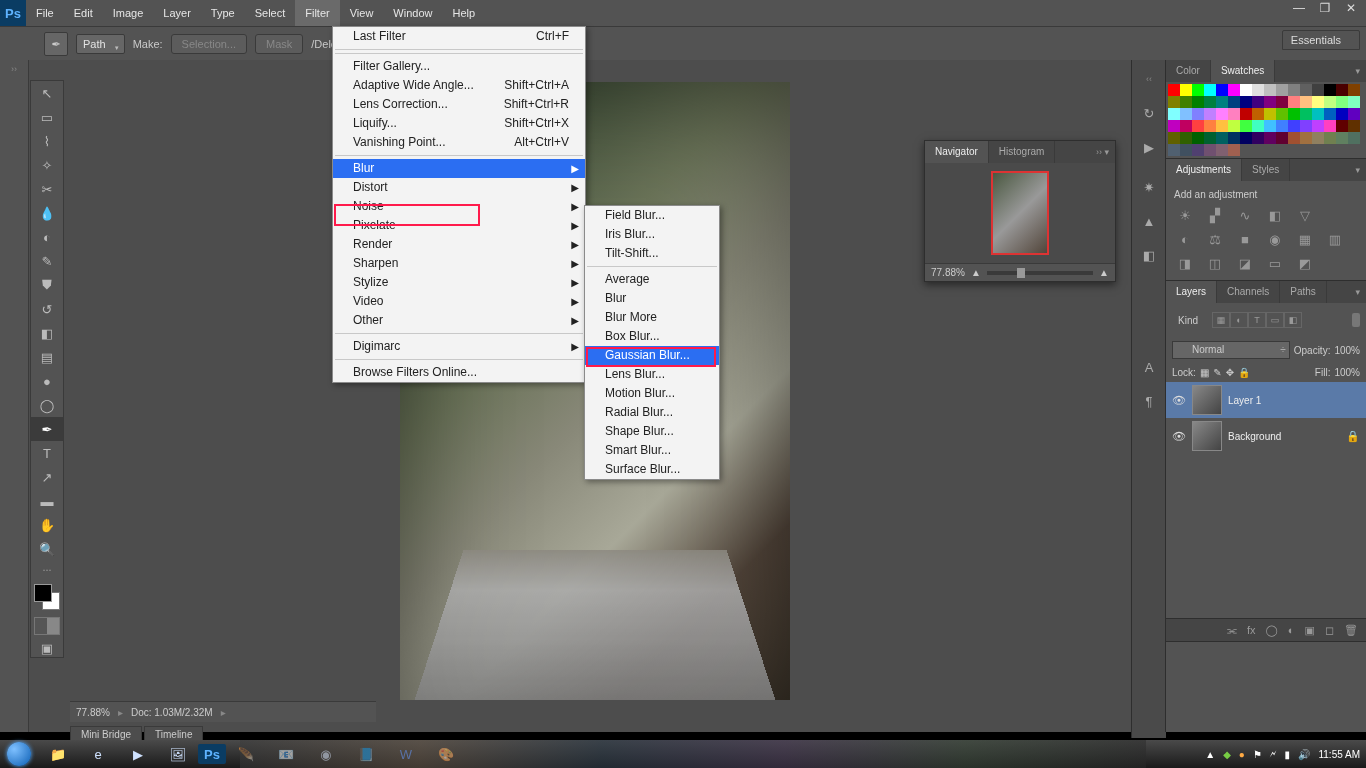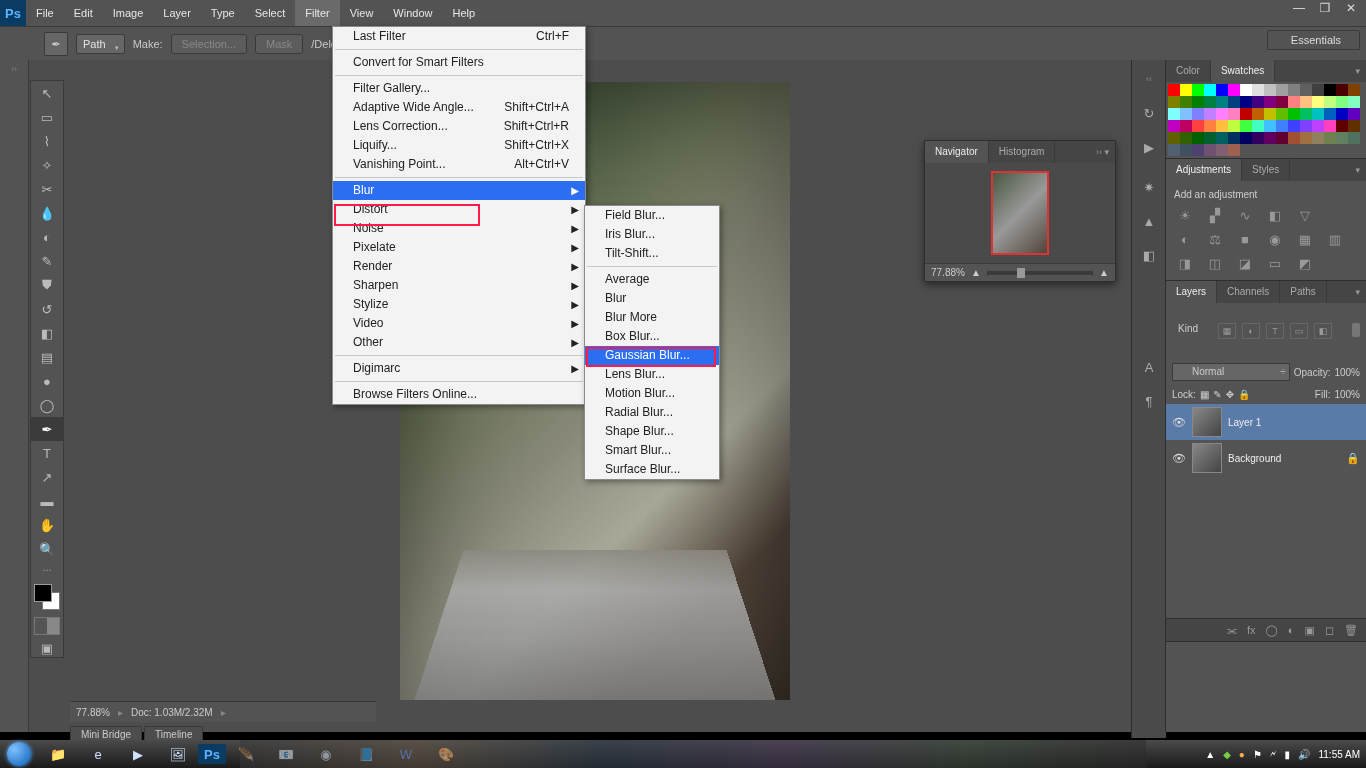--- a/index.html
+++ b/index.html
@@ -11,21 +11,21 @@
 .menu-item.open{background:#6a6a6a}
 .window-ctrls{position:absolute;right:0;top:0;display:flex;gap:8px;padding:0 6px}
 .window-ctrls span{width:18px;height:16px;display:inline-flex;align-items:center;justify-content:center;font-size:12px;color:#ddd}
 
 .optbar{height:34px;background:#535353;border-top:1px solid #3a3a3a;border-bottom:1px solid #3a3a3a;display:flex;align-items:center;padding-left:44px;gap:8px;color:#c9c9c9}
 .optbar .pen-ico{width:22px;height:22px;background:#666;border:1px solid #3a3a3a;border-radius:2px;display:flex;align-items:center;justify-content:center}
 .optbar .dd{background:#666;border:1px solid #3a3a3a;border-radius:2px;height:18px;padding:0 18px 0 6px;line-height:18px;position:relative;color:#e3e3e3}
 .optbar .dd::after{content:"▼";font-size:6px;position:absolute;right:4px;top:4px;color:#bbb}
 .optbar .btn{background:#5c5c5c;border:1px solid #3a3a3a;border-radius:3px;height:18px;padding:0 10px;line-height:18px;color:#888}
 .optbar .chk{width:12px;height:12px;border:1px solid #777;background:#555;display:inline-block;vertical-align:middle;margin-right:4px}
-.essentials{position:absolute;right:6px;top:30px;background:#535353;border:1px solid #3a3a3a;border-radius:2px 2px 0 0;padding:3px 18px 3px 23px;color:#ddd}
+.essentials{position:absolute;right:6px;top:30px;background:#535353;border:1px solid #3a3a3a;border-radius:2px 2px 0 0;padding:3px 18px 3px 8px;color:#ddd}
 
 .workspace{position:absolute;left:0;top:60px;width:1366px;height:672px;background:#4d4d4d}
 .leftstrip{position:absolute;left:0;top:0;width:28px;height:100%;background:#535353;border-right:1px solid #3a3a3a}
 .toolbar{position:absolute;left:30px;top:20px;width:32px;background:#535353;border:1px solid #3a3a3a;display:flex;flex-direction:column}
 .tool{width:32px;height:24px;display:flex;align-items:center;justify-content:center;color:#bbb;font-size:13px;position:relative}
 .tool.active{background:#3b3b3b;color:#fff}
 .fgbg{width:32px;height:32px;position:relative;margin-top:2px}
 .fgbg .fg{position:absolute;left:3px;top:3px;width:16px;height:16px;background:#000;border:1px solid #999}
 .fgbg .bg{position:absolute;right:3px;bottom:3px;width:16px;height:16px;background:#fff;border:1px solid #777}
 .qm{width:24px;height:16px;border:1px solid #777;margin:4px auto;display:flex}
@@ -49,21 +49,21 @@
 .ptab.active{background:#535353;color:#eee}
 .ptabs .exp{margin-left:auto;padding:0 6px;color:#999;font-size:9px;line-height:22px}
 .swatches{display:flex;flex-wrap:wrap;padding:2px}
 .sw{width:12px;height:12px}
 .adj-body{padding:8px;color:#ccc;font-size:10px}
 .adj-row{display:flex;gap:8px;margin-top:6px}
 .adj-row span{width:22px;height:18px;display:flex;align-items:center;justify-content:center;color:#999;font-size:13px}
 .layer-ctrl{padding:4px 6px;display:flex;align-items:center;gap:4px;font-size:10px;color:#ccc}
 .layer-ctrl .dd2{background:#666;border:1px solid #3a3a3a;height:16px;padding:0 14px 0 19px;line-height:16px;position:relative;flex:0 0 auto}
 .layer-ctrl .dd2::after{content:"÷";position:absolute;right:3px;top:0;font-size:10px;color:#aaa}
-.filter-row{display:flex;gap:6px;padding:20px 6px;align-items:flex-start}
+.filter-row{display:flex;padding:9px 6px;align-items:center}
 .filter-row .fbx{width:16px;height:14px;border:1px solid #666;color:#999;display:flex;align-items:center;justify-content:center;font-size:9px}
 .layer{display:flex;align-items:center;height:36px;padding:0 6px;gap:6px}
 .layer.sel{background:#5a7aa8}
 .layer .eye{width:14px;color:#ddd;text-align:center}
 .layer .thumb{width:28px;height:28px;background:linear-gradient(135deg,#888,#444);border:1px solid #888}
 .layer .nm{color:#eee;font-size:10px}
 .layer .lock{margin-left:auto;color:#bbb}
 .layers-foot{position:absolute;bottom:0;left:0;right:0;height:22px;background:#454545;border-top:1px solid #2e2e2e;display:flex;align-items:center;justify-content:flex-end;gap:10px;padding:0 8px;color:#999;font-size:11px}
 
 .navwin{position:absolute;right:250px;top:80px;width:190px;background:#535353;border:1px solid #2e2e2e;box-shadow:0 3px 8px rgba(0,0,0,.5)}
@@ -390,21 +390,20 @@
         <span>◻</span>
         <span>🗑</span>
       </div>
     </div>
   </div>
 </div>
 
 <div class="ddmenu" id="filtermenu" style="left:332px;top:26px;width:252px">
     <div class="mi">Last Filter<span class="sc">Ctrl+F</span></div>
     <div class="sep"></div>
-    <div class="mi">Convert for Smart Filters</div>
     <div class="sep"></div>
     <div class="mi">Filter Gallery...</div>
     <div class="mi">Adaptive Wide Angle...<span class="sc">Shift+Ctrl+A</span></div>
     <div class="mi">Lens Correction...<span class="sc">Shift+Ctrl+R</span></div>
     <div class="mi">Liquify...<span class="sc">Shift+Ctrl+X</span></div>
     <div class="mi">Vanishing Point...<span class="sc">Alt+Ctrl+V</span></div>
     <div class="sep"></div>
     <div class="mi hl">Blur<span class="ar">▶</span></div>
     <div class="mi">Distort<span class="ar">▶</span></div>
     <div class="mi">Noise<span class="ar">▶</span></div>

